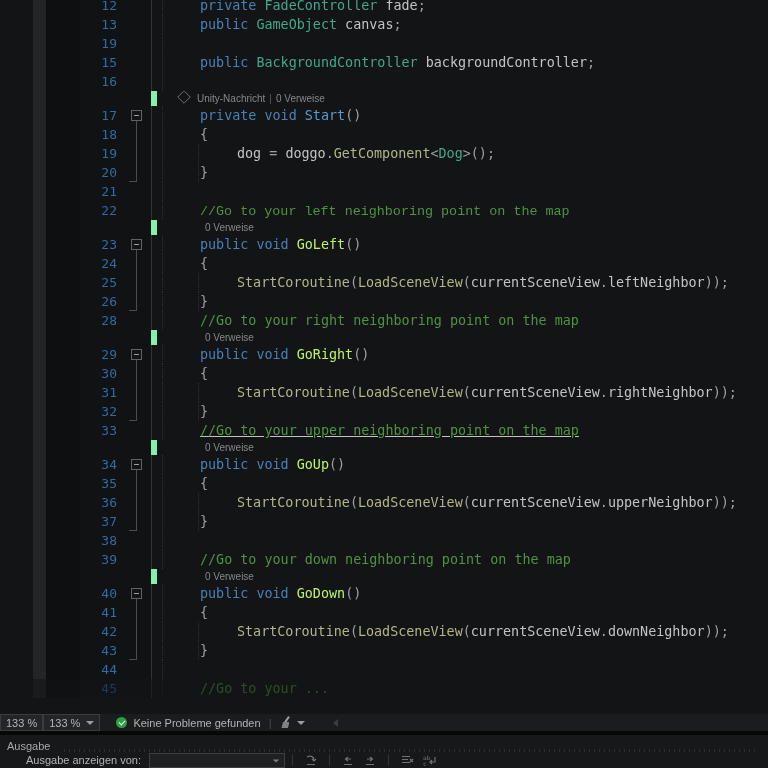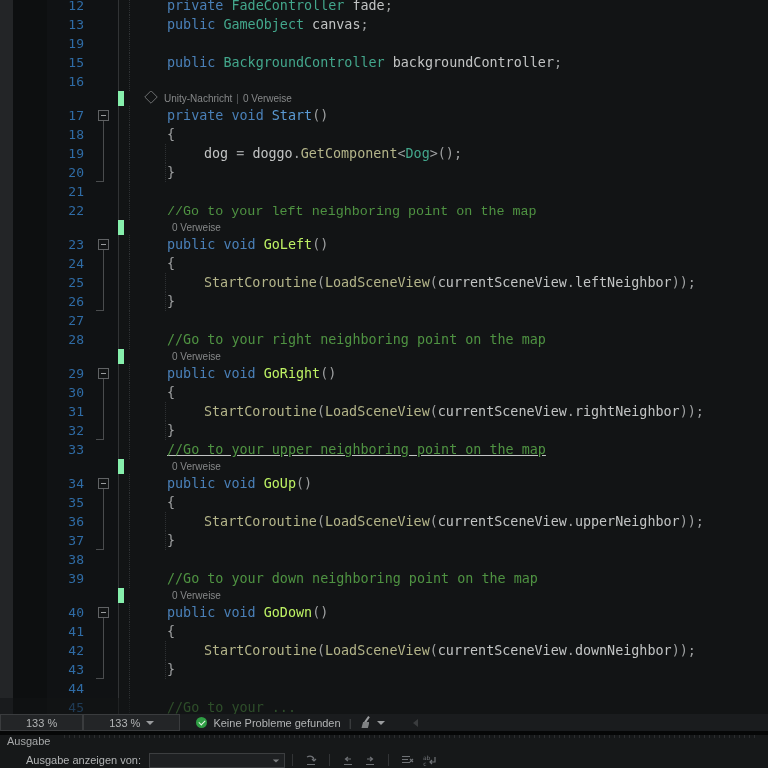--- a/index.html
+++ b/index.html
@@ -1,19 +1,19 @@
 <!DOCTYPE html>
 <html><head>
 <meta charset="utf-8">
 <style>
   html,body{margin:0;padding:0;background:#0b0c0d;}
   body{width:768px;height:768px;overflow:hidden;position:relative;font-family:"Liberation Sans",sans-serif;}
 
   
-  .editor{position:relative;height:714px;background:#121415;overflow:hidden;}
+  .editor{position:relative;height:714px;background:#121415;overflow:hidden;padding-left:33px;}
   .rows{margin-top:-4px;}
   .row{display:flex;height:19px;font-family:"DejaVu Sans Mono",monospace;font-size:13.4px;line-height:19px;white-space:pre;}
   .row.lens{height:15px;font-size:10px;line-height:15px;font-family:"Liberation Sans",sans-serif;}
   .m-strip{width:13px;background:#232527;flex:none;}
   .g-margin{width:34px;background:#0d0f10;flex:none;}
   .lnum{width:43px;flex:none;text-align:right;color:#2f6ca6;background:#101214;padding-right:6px;box-sizing:border-box;font-size:13px;}
   .fold{width:28px;flex:none;position:relative;background:#101214;}
   .code{flex:1;border-left:1px solid #313335;position:relative;color:#c2c4c4;overflow:hidden;}
   .ind2{padding-left:48px;} .ind3{padding-left:85px;}
   .guide{position:absolute;top:0;bottom:0;width:0;border-left:1px dotted #2e3133;}
@@ -25,34 +25,34 @@
   .lens .uicon{display:inline-block;width:10px;height:10px;border:1px solid #7c7e80;transform:rotate(45deg) scale(.8);margin:0 7px 0 1px;vertical-align:-1px;}
   .fbox{position:absolute;left:8px;top:4px;width:11px;height:11px;border:1px solid #606264;background:#121415;box-sizing:border-box;z-index:2;}
   .fbox::after{content:"";position:absolute;left:2px;right:2px;top:4px;height:1px;background:#9a9c9e;}
   .fline{position:absolute;left:13px;top:0;bottom:0;width:1px;background:#4a4c4e;}
   .fline.from-box{top:15px;}
   .ftick{position:absolute;left:6px;bottom:0;width:8px;height:1px;background:#4a4c4e;}
   .clipped{opacity:.45;}
 
   
   .statusbar{position:absolute;left:0;right:0;top:714px;height:17px;background:#1a1c1e;display:flex;align-items:center;font-size:11px;color:#b2b4b5;}
-  .zbox{height:17px;border:1px solid #3a3c3e;background:#232527;display:flex;align-items:center;padding:0 25px;box-sizing:border-box;gap:6px;}
+  .zbox{height:17px;border:1px solid #3a3c3e;background:#232527;display:flex;align-items:center;padding:0 5px;box-sizing:border-box;gap:6px;}
   .caret{width:0;height:0;border-left:4px solid transparent;border-right:4px solid transparent;border-top:4px solid #9a9c9e;}
   .chk{width:11px;height:11px;border-radius:50%;background:#2f9e44;position:relative;margin:0 6px 0 16px;flex:none;}
   .chk::after{content:"";position:absolute;left:2.5px;top:2.5px;width:5px;height:3px;border-left:1.5px solid #e8f5e9;border-bottom:1.5px solid #e8f5e9;transform:rotate(-45deg);}
   .vsep{color:#4a4c4e;padding:0 8px;}
   .broom{width:13px;height:13px;position:relative;margin-right:5px;}
   .broom::before{content:"";position:absolute;left:7px;top:0;width:2px;height:7px;background:#9a9c9e;transform:rotate(35deg);}
   .broom::after{content:"";position:absolute;left:2px;top:6px;width:8px;height:6px;background:#7f8183;clip-path:polygon(0 100%,20% 0,100% 0,80% 100%);}
   .larr{width:0;height:0;border-top:4px solid transparent;border-bottom:4px solid transparent;border-right:5px solid #3a3c3e;margin-left:28px;}
 
   
   .panel-sep{position:absolute;left:0;right:0;top:731px;height:4px;background:#060707;}
   .outpanel{position:absolute;left:0;right:0;top:735px;height:33px;background:#161819;}
-  .ptitle-row{height:17px;display:flex;align-items:flex-start;}
+  .ptitle-row{height:17px;display:flex;align-items:flex-end;}
   .ptitle{font-size:11px;color:#a6a8a9;padding-left:7px;flex:none;}
   .grip{flex:1;height:3px;margin:0 12px 0 14px;background:repeating-linear-gradient(90deg,#2b2d2f 0 1px,transparent 1px 5px);}
   .pctrl-row{height:16px;display:flex;align-items:center;font-size:11px;color:#b2b4b5;}
   .plabel{padding-left:26px;flex:none;}
   .pdrop{width:136px;height:15px;background:#1e2022;border:1px solid #3c3e40;box-sizing:border-box;margin-left:8px;position:relative;flex:none;}
   .pdrop .caret{position:absolute;right:4px;top:5px;border-top-color:#7c7e80;transform:scale(.8);}
   .pidsep{width:1px;height:12px;background:#323436;margin:0 7px;flex:none;}
   .picon{width:14px;height:13px;position:relative;flex:none;margin:0 4px;color:#6f7276;}
   .picon svg{display:block;}
 </style>
@@ -71,21 +71,20 @@
       <div class="row"><div class="m-strip"></div><div class="g-margin"></div><div class="lnum">18</div><div class="fold"><div class="fline"></div></div><div class="code"><div class="guide gu1"></div><span class="ind2" style="display: inline-block;"><span class="tk-pu">{</span></span></div></div>
       <div class="row"><div class="m-strip"></div><div class="g-margin"></div><div class="lnum">19</div><div class="fold"><div class="fline"></div></div><div class="code"><div class="guide gu1"></div><div class="guide gu2"></div><span class="ind3" style="display: inline-block;"><span class="tk-id">dog </span><span class="tk-pu">= </span><span class="tk-id">doggo</span><span class="tk-pu">.</span><span class="tk-mi">GetComponent</span><span class="tk-pu">&lt;</span><span class="tk-ty">Dog</span><span class="tk-pu">&gt;();</span></span></div></div>
       <div class="row"><div class="m-strip"></div><div class="g-margin"></div><div class="lnum">20</div><div class="fold"><div class="fline"></div><div class="ftick"></div></div><div class="code"><div class="guide gu1"></div><div class="guide gu2"></div><span class="ind2" style="display: inline-block;"><span class="tk-pu">}</span></span></div></div>
       <div class="row"><div class="m-strip"></div><div class="g-margin"></div><div class="lnum">21</div><div class="fold"></div><div class="code"><div class="guide gu1"></div></div></div>
       <div class="row"><div class="m-strip"></div><div class="g-margin"></div><div class="lnum">22</div><div class="fold"></div><div class="code"><div class="guide gu1"></div><span class="ind2" style="display: inline-block; font-family: Liberation Mono, monospace;"><span class="tk-cm">//Go to your left neighboring point on the map</span></span></div></div>
       <div class="row lens"><div class="m-strip"></div><div class="g-margin"></div><div class="lnum"></div><div class="fold"></div><div class="code"><span style="padding-left: 48px; display: inline-block;"><span>0 Verweise</span></span></div></div>
       <div class="row"><div class="m-strip"></div><div class="g-margin"></div><div class="lnum">23</div><div class="fold"><div class="fbox"></div><div class="fline from-box"></div></div><div class="code"><div class="guide gu1"></div><span class="ind2" style="display: inline-block;"><span class="tk-kw">public void </span><span class="tk-mn">GoLeft</span><span class="tk-pu">()</span></span></div></div>
       <div class="row"><div class="m-strip"></div><div class="g-margin"></div><div class="lnum">24</div><div class="fold"><div class="fline"></div></div><div class="code"><div class="guide gu1"></div><span class="ind2" style="display: inline-block;"><span class="tk-pu">{</span></span></div></div>
       <div class="row"><div class="m-strip"></div><div class="g-margin"></div><div class="lnum">25</div><div class="fold"><div class="fline"></div></div><div class="code"><div class="guide gu1"></div><div class="guide gu2"></div><span class="ind3" style="display: inline-block;"><span class="tk-mi">StartCoroutine</span><span class="tk-pu">(</span><span class="tk-mi">LoadSceneView</span><span class="tk-pu">(</span><span class="tk-id">currentSceneView</span><span class="tk-pu">.</span><span class="tk-id">leftNeighbor</span><span class="tk-pu">));</span></span></div></div>
       <div class="row"><div class="m-strip"></div><div class="g-margin"></div><div class="lnum">26</div><div class="fold"><div class="fline"></div><div class="ftick"></div></div><div class="code"><div class="guide gu1"></div><div class="guide gu2"></div><span class="ind2" style="display: inline-block;"><span class="tk-pu">}</span></span></div></div>
-      <div class="row"><div class="m-strip"></div><div class="g-margin"></div><div class="lnum">27</div><div class="fold"></div><div class="code"><div class="guide gu1"></div></div></div>
       <div class="row"><div class="m-strip"></div><div class="g-margin"></div><div class="lnum">28</div><div class="fold"></div><div class="code"><div class="guide gu1"></div><span class="ind2" style="display: inline-block;"><span class="tk-cm">//Go to your right neighboring point on the map</span></span></div></div>
       <div class="row lens"><div class="m-strip"></div><div class="g-margin"></div><div class="lnum"></div><div class="fold"></div><div class="code"><span style="padding-left: 48px; display: inline-block;"><span>0 Verweise</span></span></div></div>
       <div class="row"><div class="m-strip"></div><div class="g-margin"></div><div class="lnum">29</div><div class="fold"><div class="fbox"></div><div class="fline from-box"></div></div><div class="code"><div class="guide gu1"></div><span class="ind2" style="display: inline-block;"><span class="tk-kw">public void </span><span class="tk-mn">GoRight</span><span class="tk-pu">()</span></span></div></div>
       <div class="row"><div class="m-strip"></div><div class="g-margin"></div><div class="lnum">30</div><div class="fold"><div class="fline"></div></div><div class="code"><div class="guide gu1"></div><span class="ind2" style="display: inline-block;"><span class="tk-pu">{</span></span></div></div>
       <div class="row"><div class="m-strip"></div><div class="g-margin"></div><div class="lnum">31</div><div class="fold"><div class="fline"></div></div><div class="code"><div class="guide gu1"></div><div class="guide gu2"></div><span class="ind3" style="display: inline-block;"><span class="tk-mi">StartCoroutine</span><span class="tk-pu">(</span><span class="tk-mi">LoadSceneView</span><span class="tk-pu">(</span><span class="tk-id">currentSceneView</span><span class="tk-pu">.</span><span class="tk-id">rightNeighbor</span><span class="tk-pu">));</span></span></div></div>
       <div class="row"><div class="m-strip"></div><div class="g-margin"></div><div class="lnum">32</div><div class="fold"><div class="fline"></div><div class="ftick"></div></div><div class="code"><div class="guide gu1"></div><div class="guide gu2"></div><span class="ind2" style="display: inline-block;"><span class="tk-pu">}</span></span></div></div>
       <div class="row"><div class="m-strip"></div><div class="g-margin"></div><div class="lnum">33</div><div class="fold"></div><div class="code"><div class="guide gu1"></div><span class="ind2" style="display: inline-block; text-decoration: underline;"><span class="tk-cm">//Go to your upper neighboring point on the map</span></span></div></div>
       <div class="row lens"><div class="m-strip"></div><div class="g-margin"></div><div class="lnum"></div><div class="fold"></div><div class="code"><span style="padding-left: 48px; display: inline-block;"><span>0 Verweise</span></span></div></div>
       <div class="row"><div class="m-strip"></div><div class="g-margin"></div><div class="lnum">34</div><div class="fold"><div class="fbox"></div><div class="fline from-box"></div></div><div class="code"><div class="guide gu1"></div><span class="ind2" style="display: inline-block;"><span class="tk-kw">public void </span><span class="tk-mn">GoUp</span><span class="tk-pu">()</span></span></div></div>
       <div class="row"><div class="m-strip"></div><div class="g-margin"></div><div class="lnum">35</div><div class="fold"><div class="fline"></div></div><div class="code"><div class="guide gu1"></div><span class="ind2" style="display: inline-block;"><span class="tk-pu">{</span></span></div></div>

